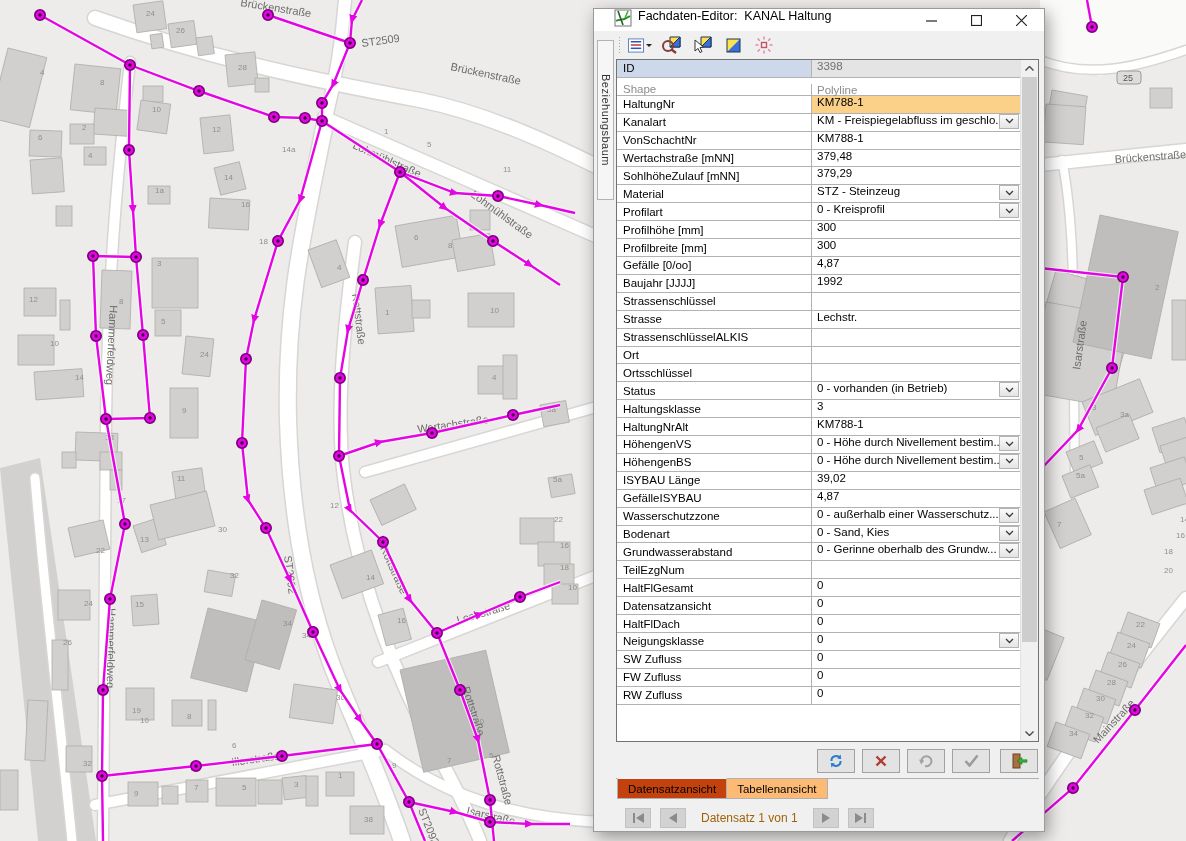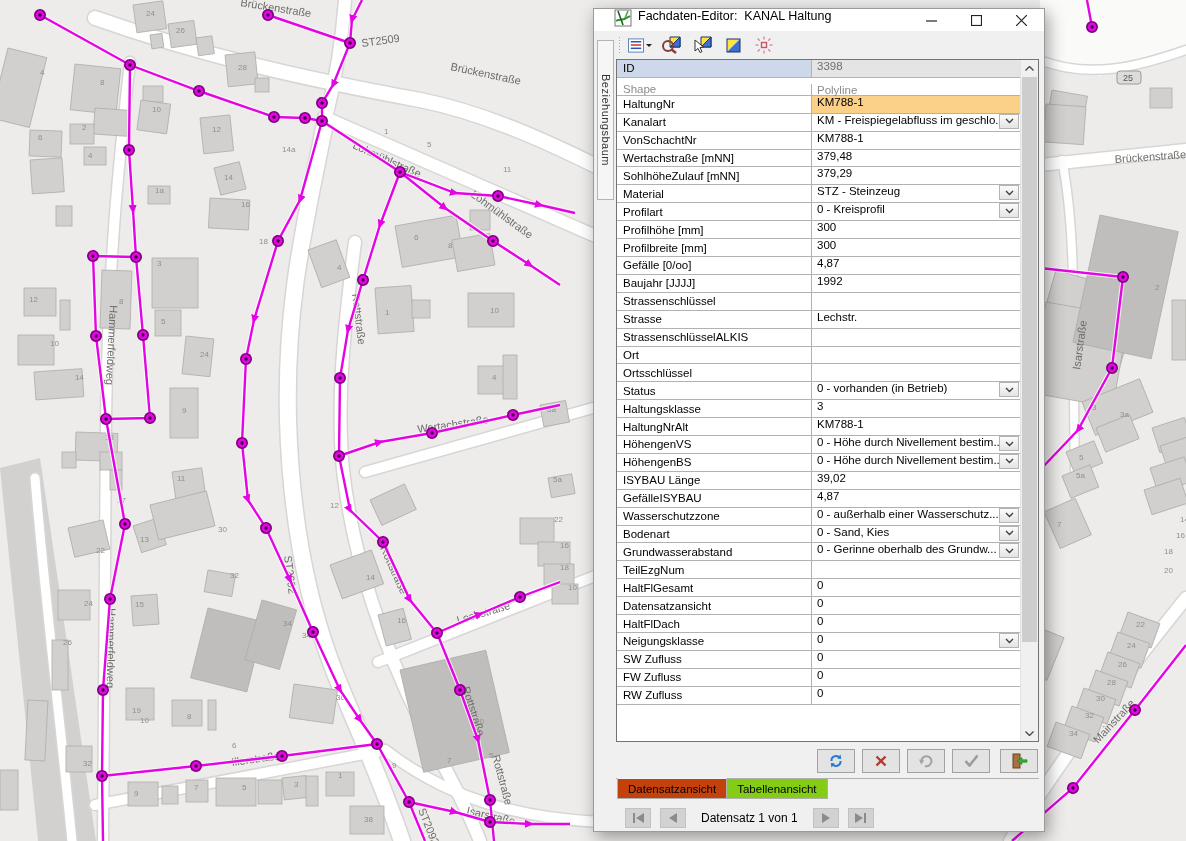--- a/index.html
+++ b/index.html
@@ -56,30 +56,30 @@
   .actions{height:31px;display:flex;align-items:center;justify-content:flex-end;gap:7px;
            padding:3px 1px 2px 0;flex:0 0 auto;}
   .abtn{width:38px;height:24px;background:#e3e3e3;border:1px solid #a2a2a2;box-sizing:border-box;
         display:flex;align-items:center;justify-content:center;}
   .abtn.exit{margin-left:3px;}
 
   .tabstrip{height:25px;display:flex;align-items:flex-start;border-top:1px solid #b0b0b0;
             padding-left:1px;flex:0 0 auto;background:#f0f0f0;}
   .tab{font-size:11.5px;padding:4px 10px 3px 10px;box-sizing:border-box;color:#000;}
   .tab.active{background:#c2410c;border:1px solid #b0b0b0;border-top:1px solid #f4f4f4;margin-top:-1px;}
-  .tab.inactive{border:1px solid #b0b0b0;border-top:none;margin-top:0;background:#84cc16;
+  .tab.inactive{border:1px solid #b0b0b0;border-top:none;margin-top:0;background:#fdba74;
                 border-left:none;}
 
   .navbar{height:28px;display:flex;align-items:center;gap:9px;padding-left:9px;flex:0 0 auto;}
   .navbtn{width:26px;height:20px;background:#d2d2d2;border:1px solid #c2c2c2;box-sizing:border-box;
           display:flex;align-items:center;justify-content:center;gap:1px;}
   .tri-l{width:0;height:0;border-style:solid;border-width:5px 8px 5px 0;border-color:transparent #8b8b8b transparent transparent;}
   .tri-r{width:0;height:0;border-style:solid;border-width:5px 0 5px 8px;border-color:transparent transparent transparent #8b8b8b;}
   .bar{width:2px;height:10px;background:#8b8b8b;}
-  .nav-label{font-size:12px;color:#000000;margin:12px 6px;}
+  .nav-label{font-size:12px;color:#a16207;margin:12px 6px;}
 </style>
 </head>
 <body>
 
 <div class="stage">
 
   <svg id="map" width="1186" height="841" viewBox="0 0 1186 841">
       <defs>
         <marker id="arw" viewBox="0 0 10 10" refX="5" refY="5" markerWidth="4.2" markerHeight="4.2" orient="auto">
           <path d="M0,1 L9,5 L0,9 Z" fill="#e405e4"></path>

